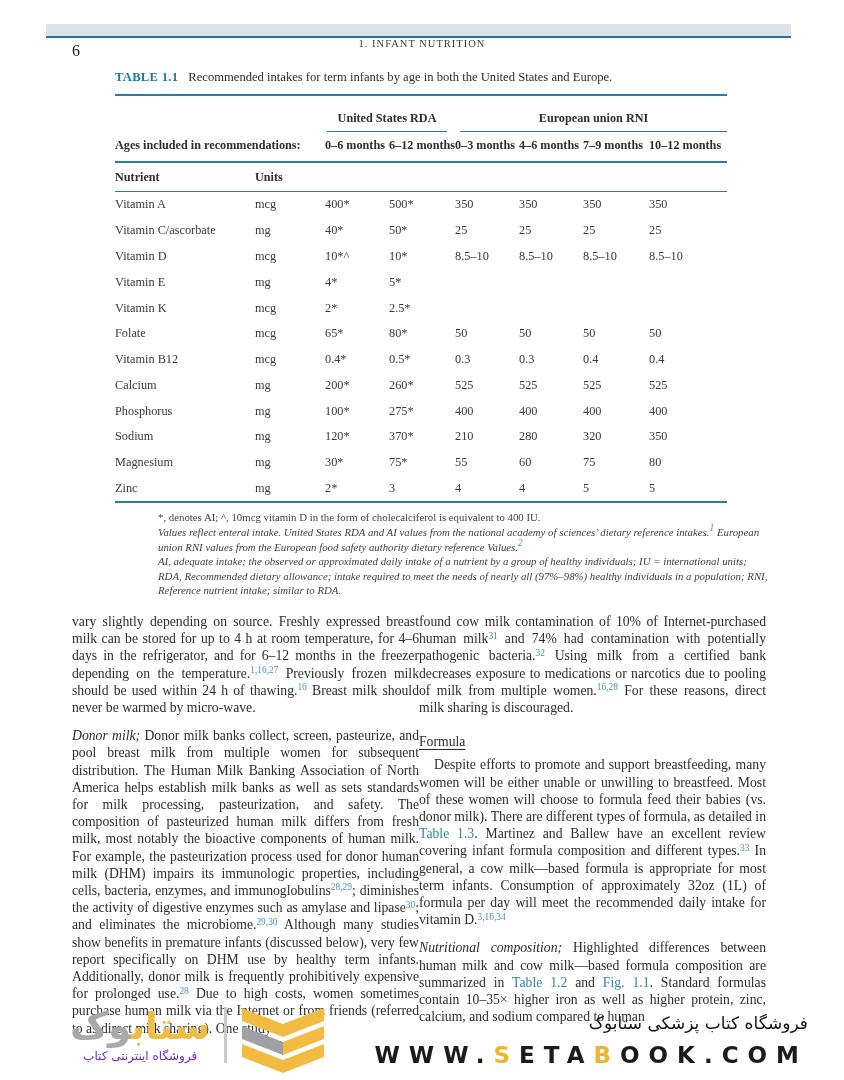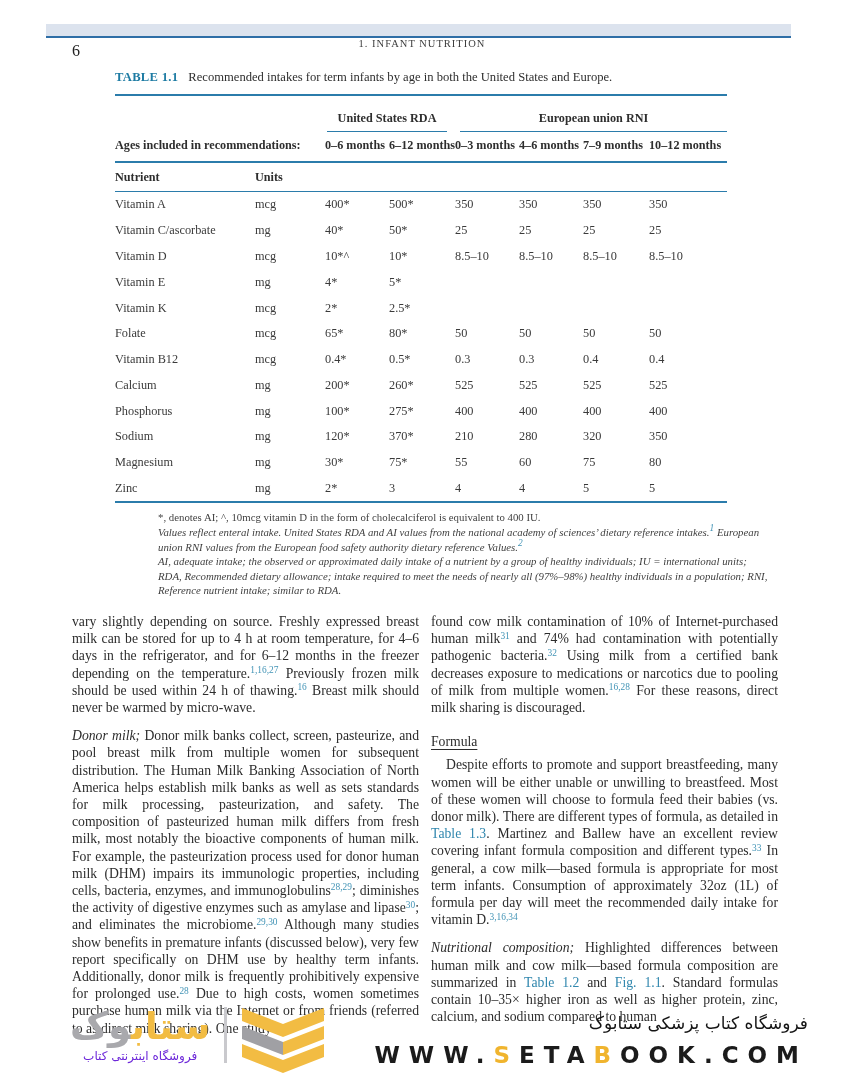--- a/index.html
+++ b/index.html
@@ -30,21 +30,21 @@
   .grp-inner{display:block; text-align:center; padding-bottom:5px; border-bottom:1.5px solid var(--rule);}
   .grp-us .grp-inner{margin:0 8px 0 2px;}
   .grp-eu .grp-inner{margin:0 0 0 5px;}
   tr.age-row th{padding:6px 0 8px; border-bottom:2px solid var(--rule);}
   tr.colhead-row th{padding:7px 0 6px; border-bottom:1.2px solid var(--rule);margin-left:31px;}
   table.nut tbody td{padding:5.4px 0; overflow:hidden; white-space:nowrap;}
 
   .footnotes{margin:7px 0 0 43px; width:614px; font-size:10.8px; line-height:14.6px; color:#3f3f3f;}
   .fn.italic{font-style:italic;}
 
-  .cols{display:flex; gap:12px; margin-top:15px; text-align:justify;
+  .cols{display:flex; margin-top:15px; text-align:justify;
         font-size:13.7px; line-height:17.2px; color:#2c2c2c;}
   .col{width:347px;}
   .bodyp{margin:0;}
   .bodyp + .bodyp{margin-top:11px;}
   .bodyp.indent{text-indent:15px;}
   .col-heading{margin:17px 0 6px; text-decoration:underline; text-underline-offset:2.5px; color:#2c2c2c;}
   sup.cite{color:var(--cite); font-size:9.4px; line-height:0; vertical-align:baseline;
            position:relative; top:-4.5px;}
   .xref{color:var(--xref);}
 

